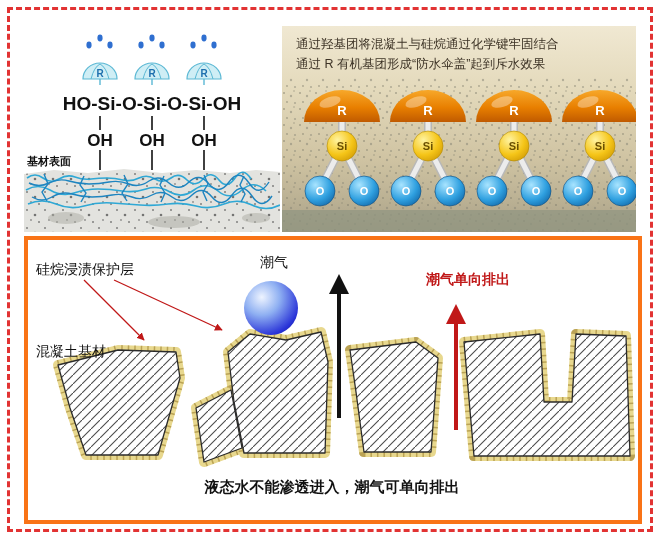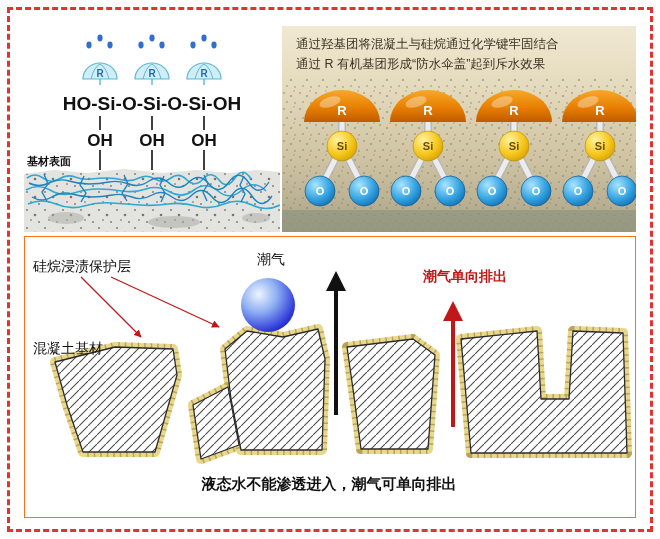--- a/index.html
+++ b/index.html
@@ -1,21 +1,21 @@
 <!DOCTYPE html>
 <html><head>
 <meta charset="utf-8">
 <style>
   html,body{margin:0;padding:0;background:#fff;}
   body{font-family:"Liberation Sans","DejaVu Sans",sans-serif;}
   .page{position:relative;width:660px;height:539px;background:#fff;overflow:hidden;}
   .frame{position:absolute;left:7px;top:7px;right:7px;bottom:7px;border:3px dashed #e23333;pointer-events:none;}
   .panel-tl{position:absolute;left:24px;top:26px;width:256px;height:206px;background:#ffffff;}
   .panel-tr{position:absolute;left:282px;top:26px;width:354px;height:206px;}
-  .panel-bottom{position:absolute;left:24px;top:236px;width:610px;height:280px;background:#ffffff;border:1px solid #f97316;}
+  .panel-bottom{position:absolute;left:24px;top:236px;width:610px;height:280px;background:#ffffff;border:4px solid #f97316;}
   svg{display:block;}
   svg text{font-family:"Liberation Sans","DejaVu Sans",sans-serif;}
   .formula{font-size:19px;font-weight:bold;fill:#111;}
   .oh{font-size:17px;font-weight:bold;fill:#111;}
   .surface-label{font-size:11px;font-weight:bold;fill:#111;}
   .tr-caption{font-size:12.5px;fill:#3d3326;}
   .r-dome{font-size:13px;font-weight:bold;fill:#ffffff;}
   .si-label{font-size:11px;font-weight:bold;fill:#6a4f00;}
   .o-label{font-size:11px;font-weight:bold;fill:#ffffff;}
   .bl-label{font-size:14px;fill:#111;}

